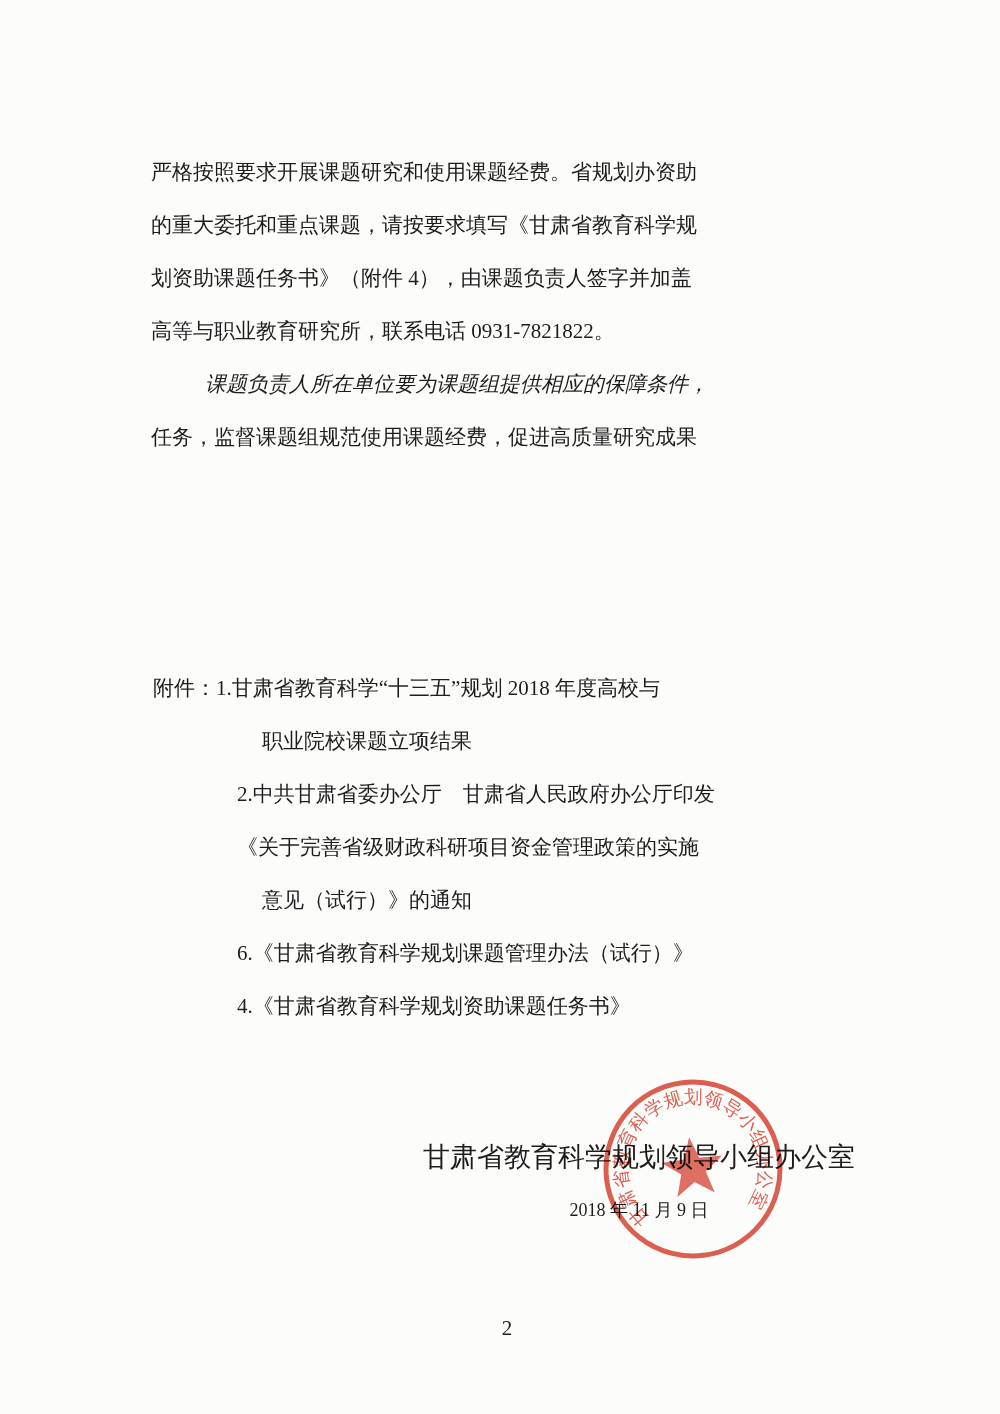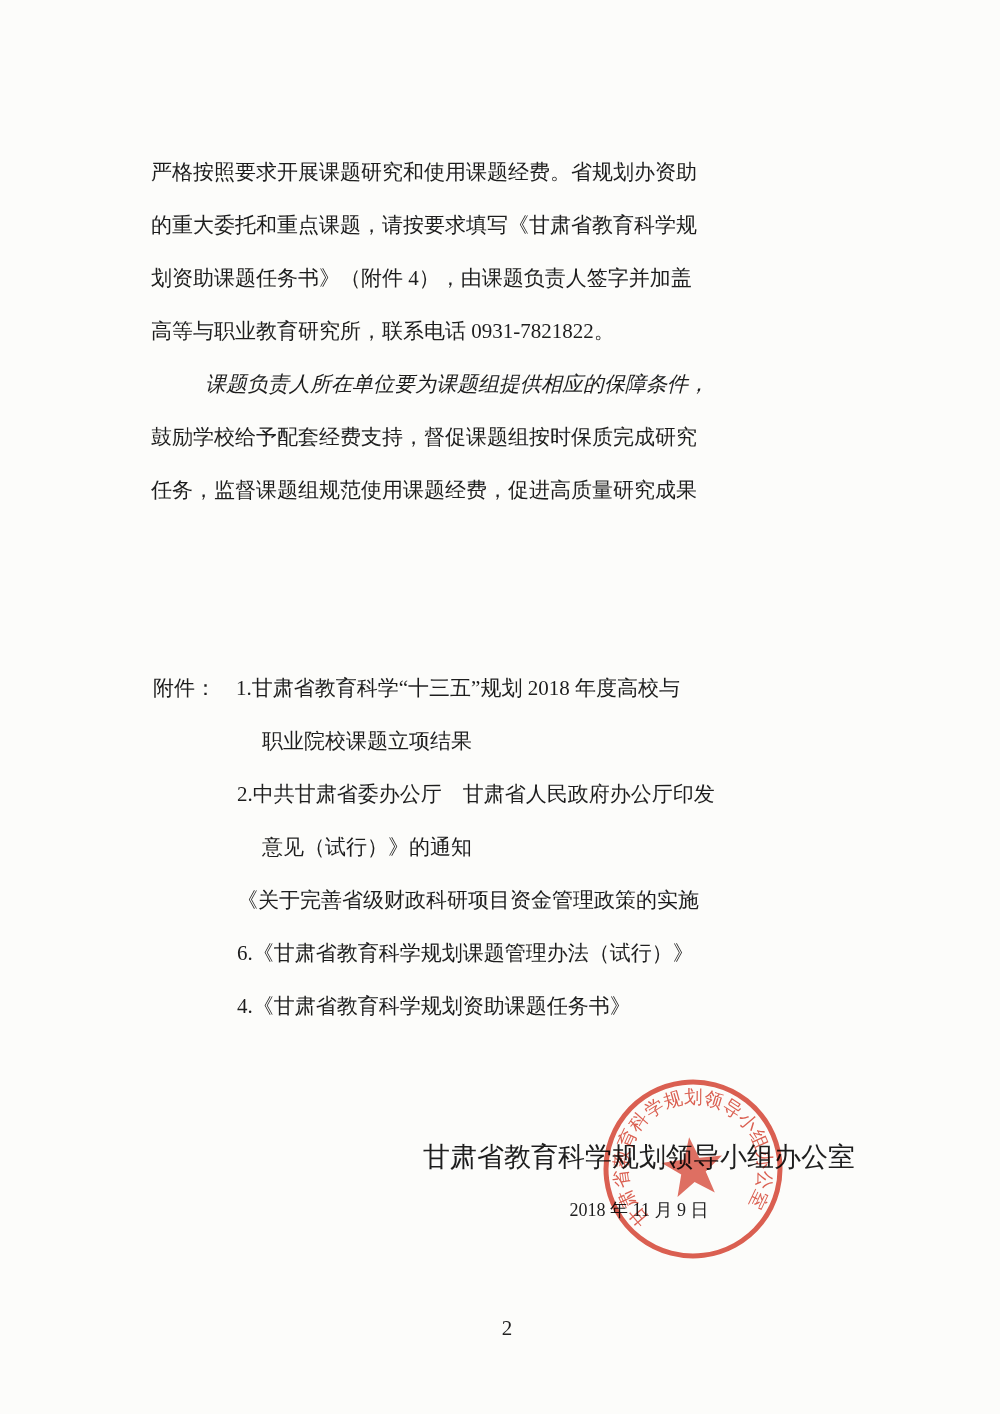--- a/index.html
+++ b/index.html
@@ -13,21 +13,21 @@
     color:#1d1d1d;
   }
   .ln{
     height:53px;line-height:53px;
     font-size:21px;
     white-space:pre;
   }
   .body-block{position:absolute;left:151px;top:146px;width:708px;}
   .indent-2em{text-indent:54px;font-style:italic;}
   .attach-block{position:absolute;left:153px;top:662px;width:710px;}
-  .attach-first{display:flex;gap:20px;}
+  .attach-first{display:flex;}
   .attach-label{flex:0 0 auto;}
   .m-item{margin-left:84px;}
   .m-cont{margin-left:109px;}
   .sign-block{position:absolute;left:423px;top:1131px;width:432px;text-align:left;}
   .sign-org{height:53px;line-height:53px;font-size:27px;white-space:pre;}
   .sign-date{height:53px;line-height:53px;font-size:18px;text-align:center;white-space:pre;}
   .page-number{
     position:absolute;left:0;top:1316px;width:1014px;
     text-align:center;font-size:21px;color:#222;
   }
@@ -48,33 +48,32 @@
 <body>
 
 <div class="page">
 
   <div class="body-block">
     <div class="ln">严格按照要求开展课题研究和使用课题经费。省规划办资助</div>
     <div class="ln">的重大委托和重点课题，请按要求填写《甘肃省教育科学规</div>
     <div class="ln">划资助课题任务书》（附件 4），由课题负责人签字并加盖</div>
     <div class="ln">高等与职业教育研究所，联系电话 0931-7821822。</div>
     <div class="ln indent-2em">课题负责人所在单位要为课题组提供相应的保障条件，</div>
-    <div class="ln">鼓励学校给予配套经费支持，督促课题组按时保质完成研究</div>
     <div class="ln">任务，监督课题组规范使用课题经费，促进高质量研究成果</div>
   </div>
 
   <div class="attach-block">
     <div class="ln attach-first">
       <span class="attach-label">附件：</span>
       <span>1.甘肃省教育科学“十三五”规划 2018 年度高校与</span>
     </div>
     <div class="ln m-cont">职业院校课题立项结果</div>
     <div class="ln m-item">2.中共甘肃省委办公厅　甘肃省人民政府办公厅印发</div>
+    <div class="ln m-item">《关于完善省级财政科研项目资金管理政策的实施</div>
     <div class="ln m-cont">意见（试行）》的通知</div>
-    <div class="ln m-item">《关于完善省级财政科研项目资金管理政策的实施</div>
     <div class="ln m-item">6.《甘肃省教育科学规划课题管理办法（试行）》</div>
     <div class="ln m-item">4.《甘肃省教育科学规划资助课题任务书》</div>
   </div>
 
   <div class="sign-block">
     <div class="sign-org">甘肃省教育科学规划领导小组办公室</div>
     <div class="sign-date">2018 年 11 月 9 日</div>
   </div>
 
   <svg class="seal" viewBox="0 0 190 190">

